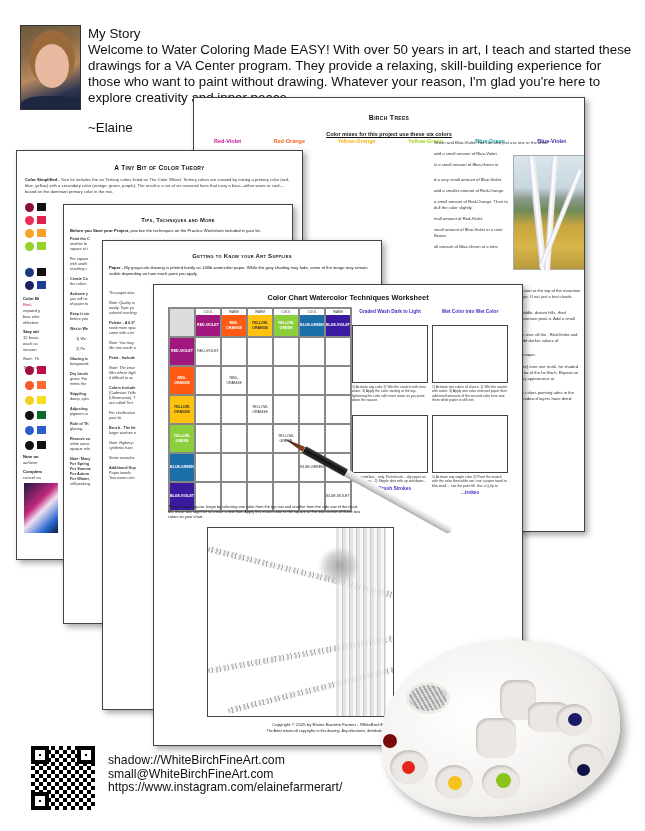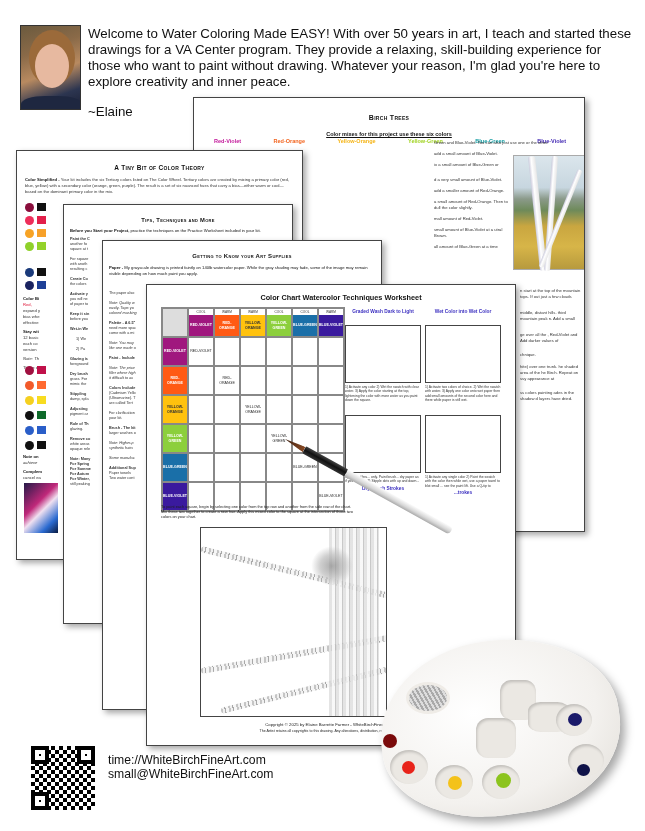--- a/index.html
+++ b/index.html
@@ -42,21 +42,21 @@
   .tips .col p { font-size: 3.8px; line-height: 5px; margin-bottom: 5px; color: #333; }
 
   
   .supplies { left: 102px; top: 240px; width: 280px; height: 470px; }
   .supplies .sheet-title { margin-top: 12px; font-size: 6px; }
   .supplies .lead { padding: 6px 6px 0 6px; font-size: 4.2px; line-height: 5.5px; }
   .supplies .col { position: absolute; left: 6px; top: 50px; width: 40px; }
   .supplies .col p { font-size: 3.8px; line-height: 5px; margin-bottom: 5px; color: #333; }
 
   
-  .worksheet { left: 146px; top: 284px; width: 370px; height: 462px; }
+  .worksheet { left: 153px; top: 284px; width: 370px; height: 462px; }
   .worksheet .ws-title { position: absolute; left: 0; top: 8px; width: 100%; text-align: center; font-weight: bold; font-size: 7.3px; padding-left: 20px; }
   .grid { position: absolute; left: 14px; top: 22px; border-collapse: separate; border-spacing: 2px; background: #888; }
   .grid td { width: 24px; height: 27px; background: #fff; font-size: 3.6px; text-align: center; vertical-align: middle; color: #222; line-height: 4.5px; }
   .grid td.hdr { height: 21px; color: #fff; font-weight: bold; padding-top: 6px; position: relative; }
   .grid td.hdr .temp { position: absolute; top: 0; left: 0; right: 0; height: 6px; background: #fff; color: #333; font-size: 3.2px; line-height: 6px; font-weight: normal; }
   .grid td.side { width: 20px; color: #fff; font-weight: bold; }
   .grid td.corner { background: #ddd; }
   .ws-note { position: absolute; left: 14px; top: 219px; width: 192px; font-size: 3.9px; line-height: 5px; color: #222; }
   .tech { position: absolute; width: 76px; }
   .tech .t-title { text-align: center; color: #3b2fc0; font-weight: bold; font-size: 4.8px; line-height: 6px; height: 14px; }
@@ -90,20 +90,21 @@
   .connect .c-title { font-weight: bold; }
 </style>
 </head>
 <body>
 
 <div class="abs avatar">
   <div class="face"></div>
   <div class="body"></div>
 </div>
 <div class="abs story">
+  <div>My Story</div>
   <div>Welcome to Water Coloring Made EASY! With over 50 years in art, I teach and started these drawings for a VA Center program. They provide a relaxing, skill-building experience for those who want to paint without drawing. Whatever your reason, I'm glad you're here to explore creativity and inner peace.</div>
   <div class="sig">~Elaine</div>
 </div>
 
 <div class="abs sheet birch">
   <div class="sheet-title">Birch Trees</div>
   <div class="mix-title">Color mixes for this project use these six colors</div>
   <div class="mixes">
     <span style="color:#c2189a">Red-Violet</span>
     <span style="color:#f2641e">Red-Orange</span>
@@ -357,15 +358,16 @@
   <div class="paint" style="left:188px;top:73px;background:#1a1a6a;width:14px;height:13px"></div>
   <div class="paint" style="left:197px;top:124px;background:#0f1248;width:13px;height:12px"></div>
 </div>
 
 <div class="abs qr">
   <div class="inner" style="left:4px;top:4px"></div>
   <div class="inner" style="left:50px;top:4px"></div>
   <div class="inner" style="left:4px;top:50px"></div>
 </div>
 <div class="abs connect">
-  <div>time://WhiteBirchFineArt.com</div>
+  <div>shadow://WhiteBirchFineArt.com</div>
   <div>small@WhiteBirchFineArt.com</div>
+  <div>https://www.instagram.com/elainefarmerart/</div>
 </div>
 
 </body></html>

